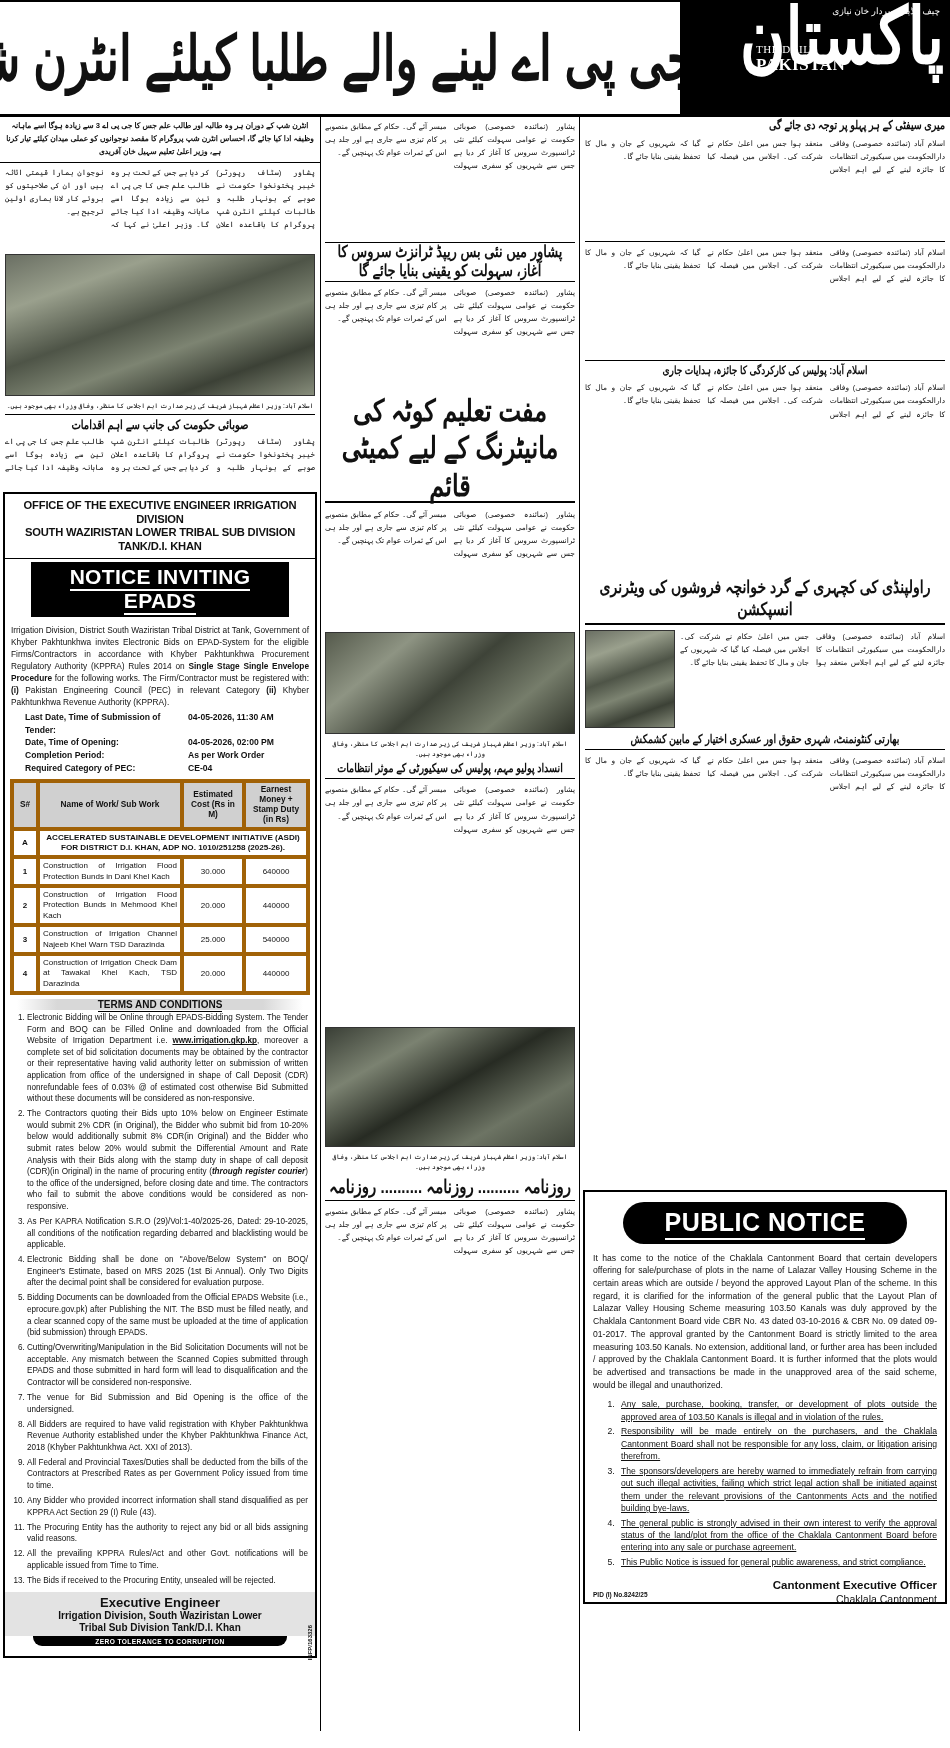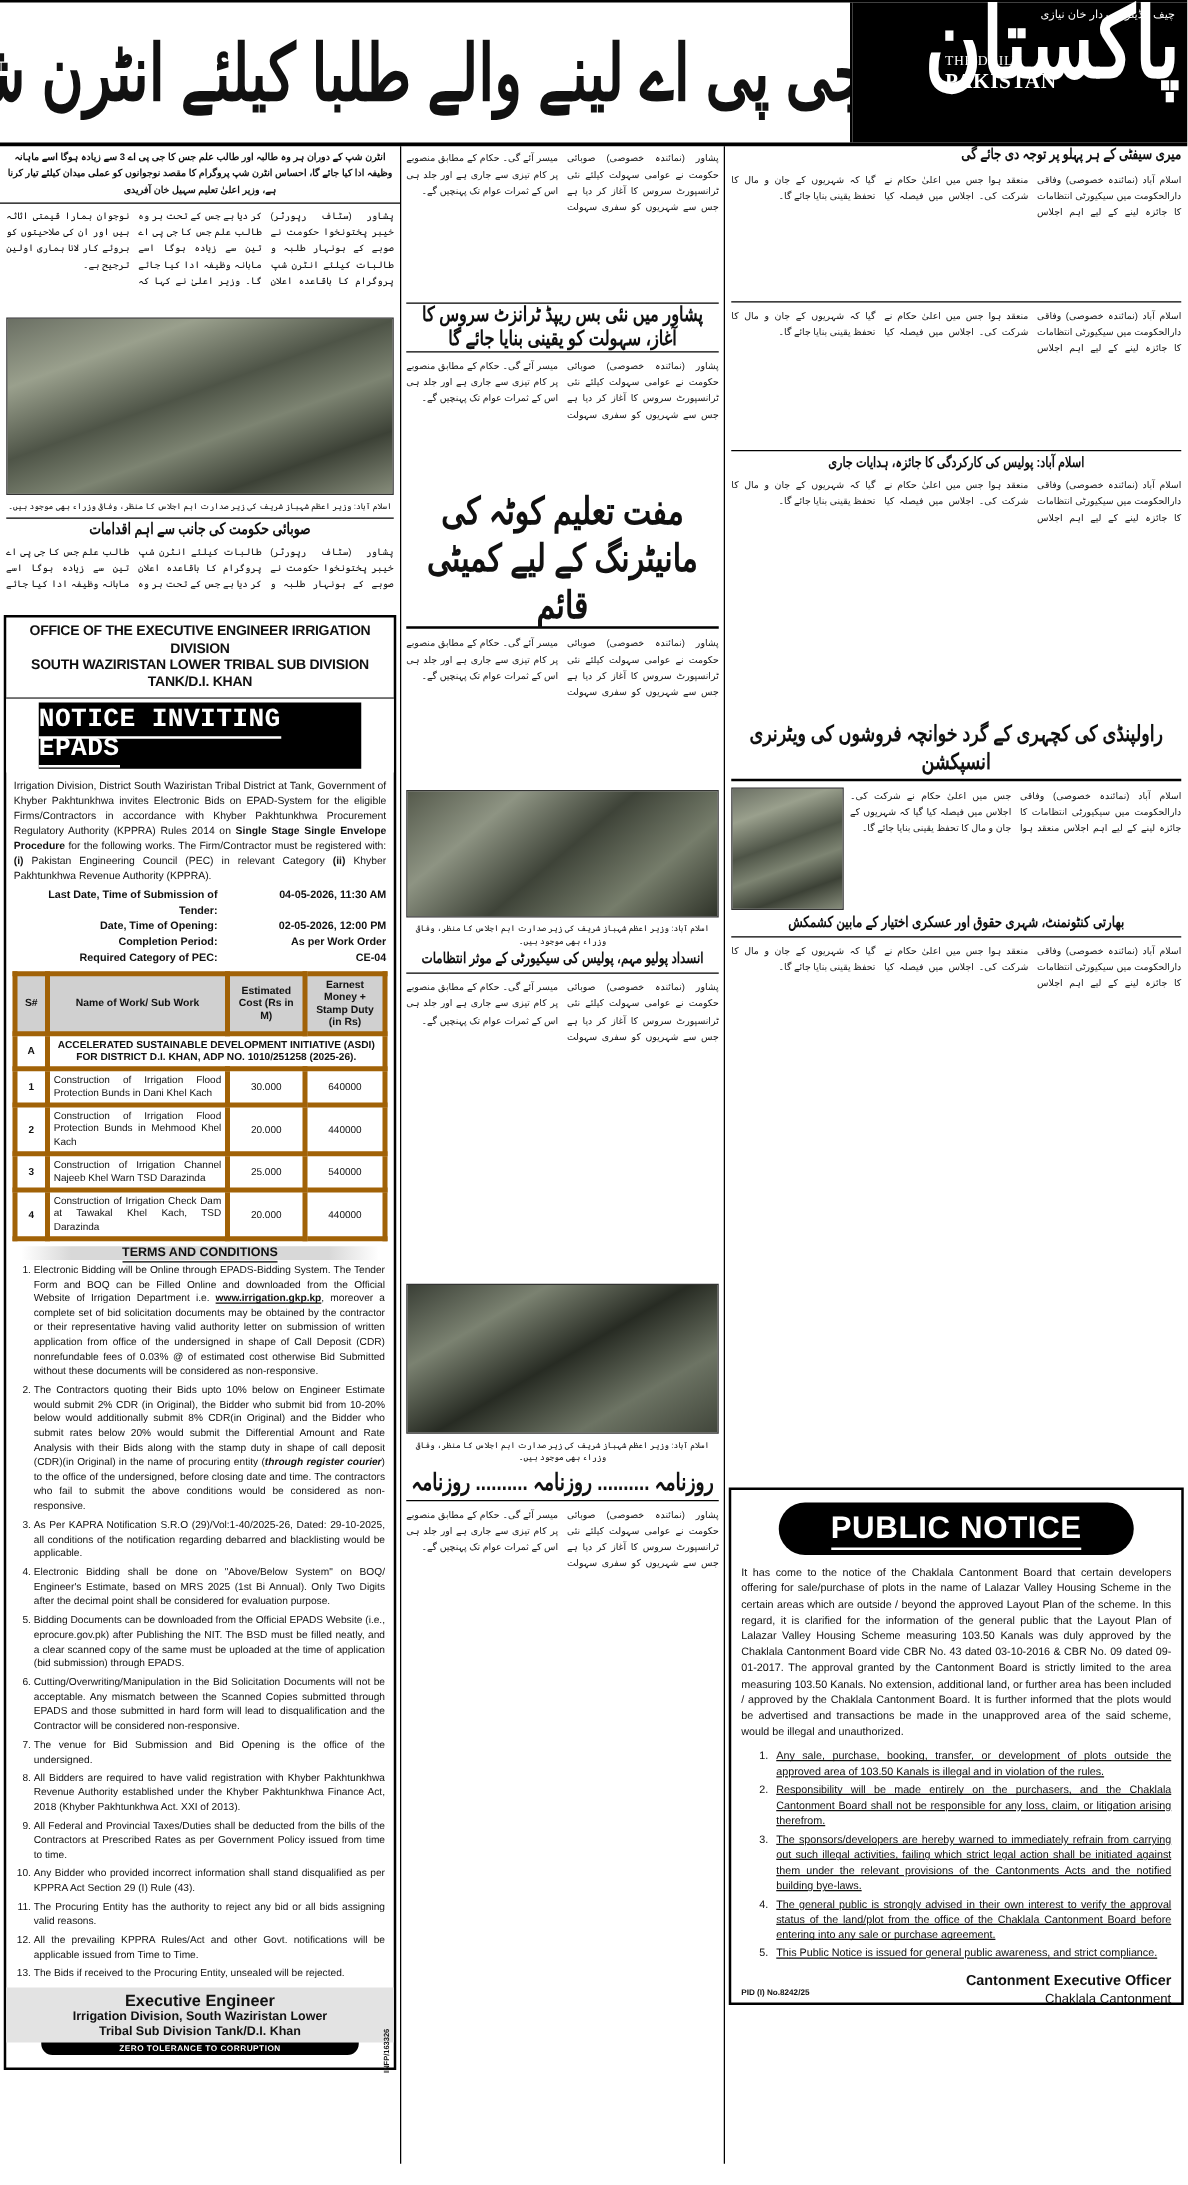--- a/index.html
+++ b/index.html
@@ -69,29 +69,29 @@
   .caption{font-size:6.5px;direction:rtl;text-align:center;padding:2px 3px;line-height:1.5;}
 
   
   .advert{border:2px solid #000;margin:3px;background:#fff;}
   .ad-office{
     text-align:center;font-weight:bold;font-size:11.2px;line-height:1.22;
     padding:5px 4px 4px;border-bottom:1px solid #000;letter-spacing:-.2px;
   }
   .ad-title-wrap{padding:3px 26px;background:#fff;}
   .ad-title{
-    background:#000;color:#fff;font-size:21px;font-weight:bold;
-    padding:3px 0 4px;letter-spacing:.3px;font-family:Liberation Mono, monospace;
+    background:#000;color:#fff;text-align:center;font-size:21px;font-weight:bold;
+    padding:3px 0 4px;letter-spacing:.3px;
   }
   .ad-title span{border-bottom:2px solid #fff;padding-bottom:1px;}
   .ad-para{
     font-size:8.3px;text-align:justify;line-height:1.45;padding:4px 6px 3px;
   }
   .ad-para b{font-weight:bold;}
-  .kv{font-size:8.6px;font-weight:bold;padding:0 6px;display:flex;line-height:1.5;text-align:right;}
+  .kv{font-size:8.6px;font-weight:bold;padding:0 20px;display:flex;line-height:1.5;}
   .kv .k{width:163px;}
   .kv .v{flex:1;}
   table.works{
     width:calc(100% - 10px);margin:4px 5px 2px;border-collapse:collapse;font-size:8px;
   }
   table.works th,table.works td{border:4px solid #a16207;padding:2px 3px;vertical-align:middle;}
   table.works th{background:#d0d0d0;text-align:center;font-size:8.3px;font-weight:bold;line-height:1.2;}
   table.works td.sn{text-align:center;font-weight:bold;width:16px;}
   table.works td.nm{text-align:justify;line-height:1.3;}
   table.works td.num{text-align:center;width:52px;}
@@ -188,21 +188,21 @@
 
         <div class="ad-para" id="tender-intro">Irrigation Division, District South Waziristan Tribal District at Tank, Government of Khyber Pakhtunkhwa invites Electronic Bids on EPAD-System for the eligible Firms/Contractors in accordance with Khyber Pakhtunkhwa Procurement Regulatory Authority (KPPRA) Rules 2014 on <b>Single Stage Single Envelope Procedure</b> for the following works. The Firm/Contractor must be registered with: <b>(i)</b> Pakistan Engineering Council (PEC) in relevant Category <b>(ii)</b> Khyber Pakhtunkhwa Revenue Authority (KPPRA).</div>
 
         <div id="tender-fields">
             <div class="kv">
               <div class="k">Last Date, Time of Submission of Tender:</div>
               <div class="v">04-05-2026, 11:30 AM</div>
             </div>
             <div class="kv">
               <div class="k">Date, Time of Opening:</div>
-              <div class="v">02-05-2026, 12:00 PM</div>
+              <div class="v">04-05-2026, 02:00 PM</div>
             </div>
             <div class="kv">
               <div class="k">Completion Period:</div>
               <div class="v">As per Work Order</div>
             </div>
             <div class="kv">
               <div class="k">Required Category of PEC:</div>
               <div class="v">CE-04</div>
             </div>
           </div>

